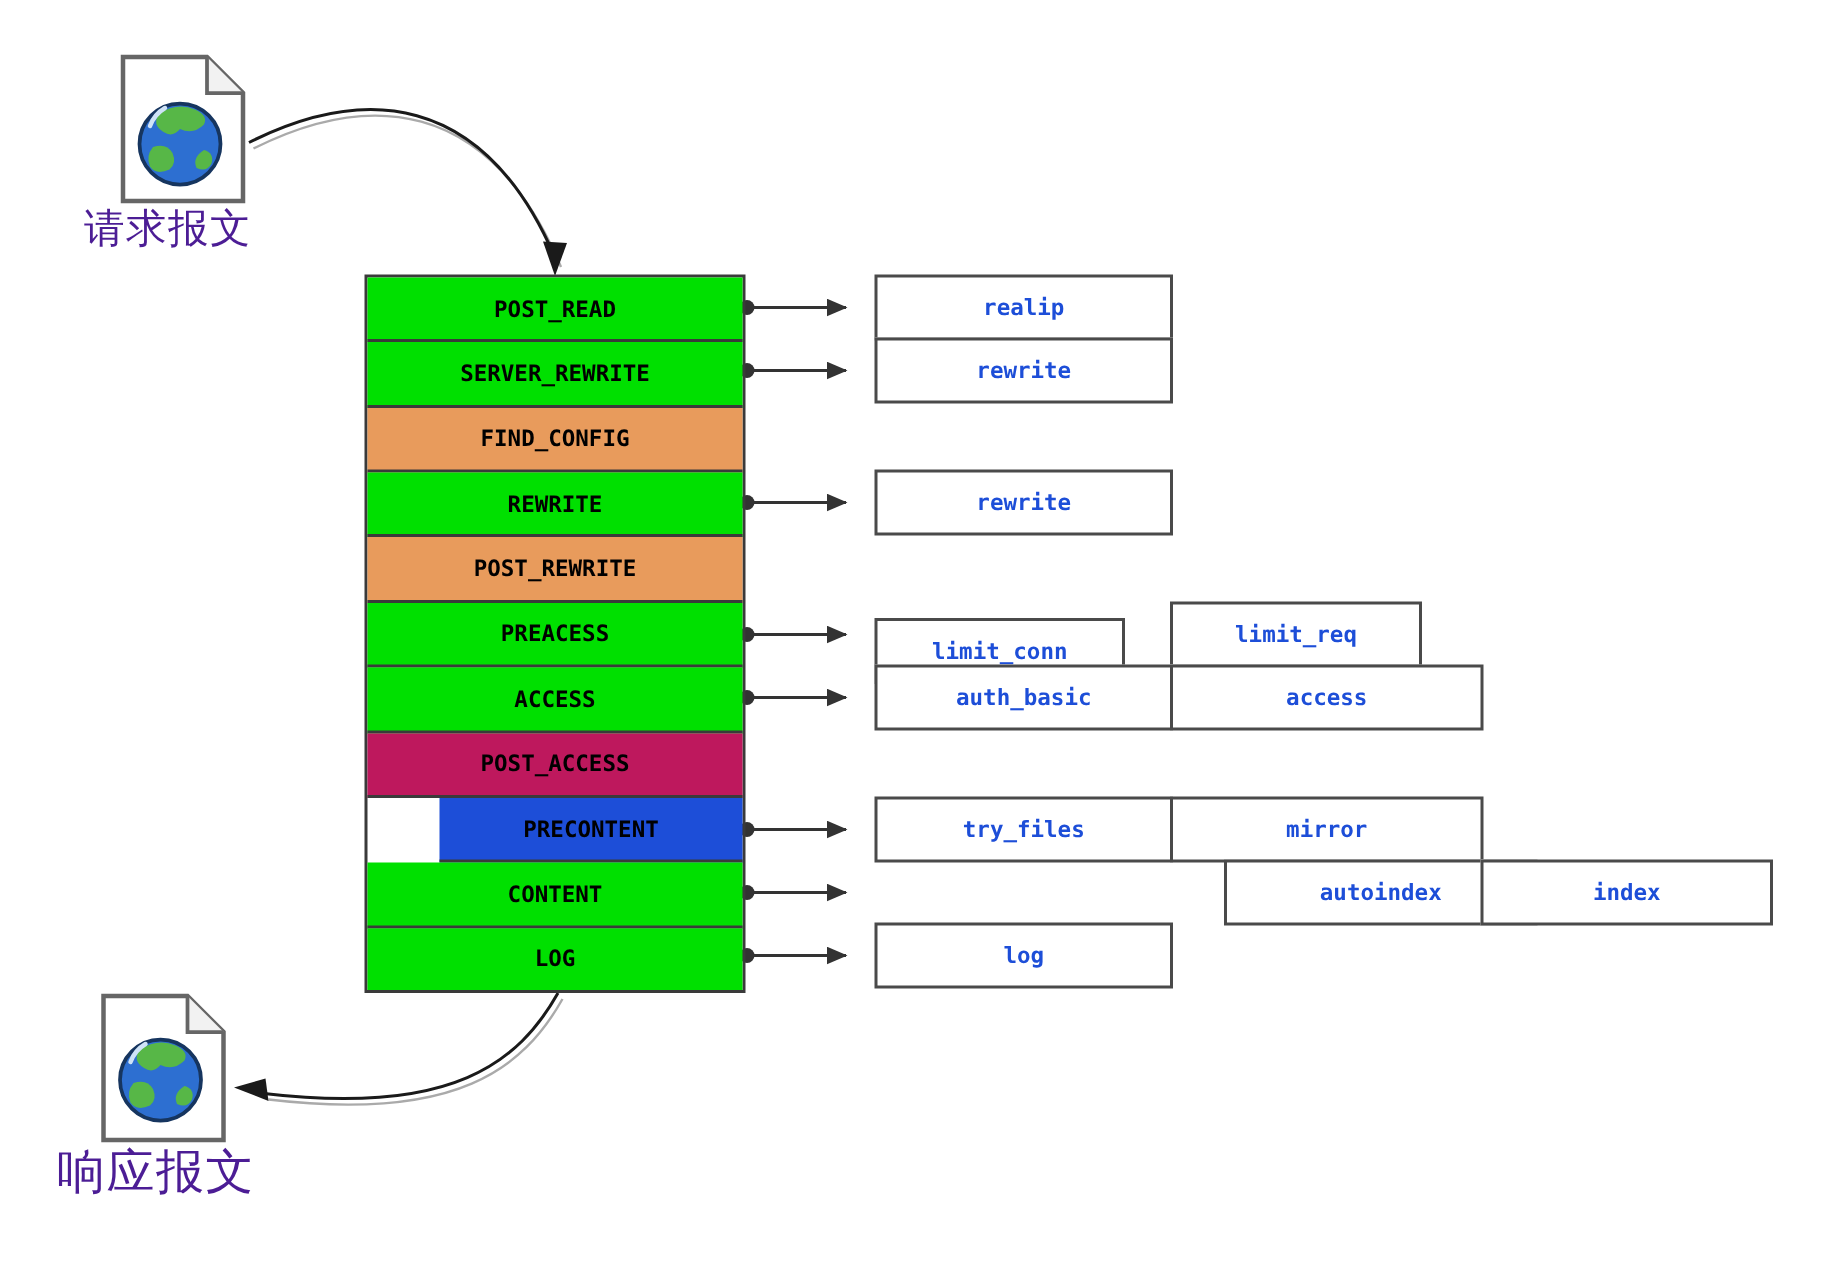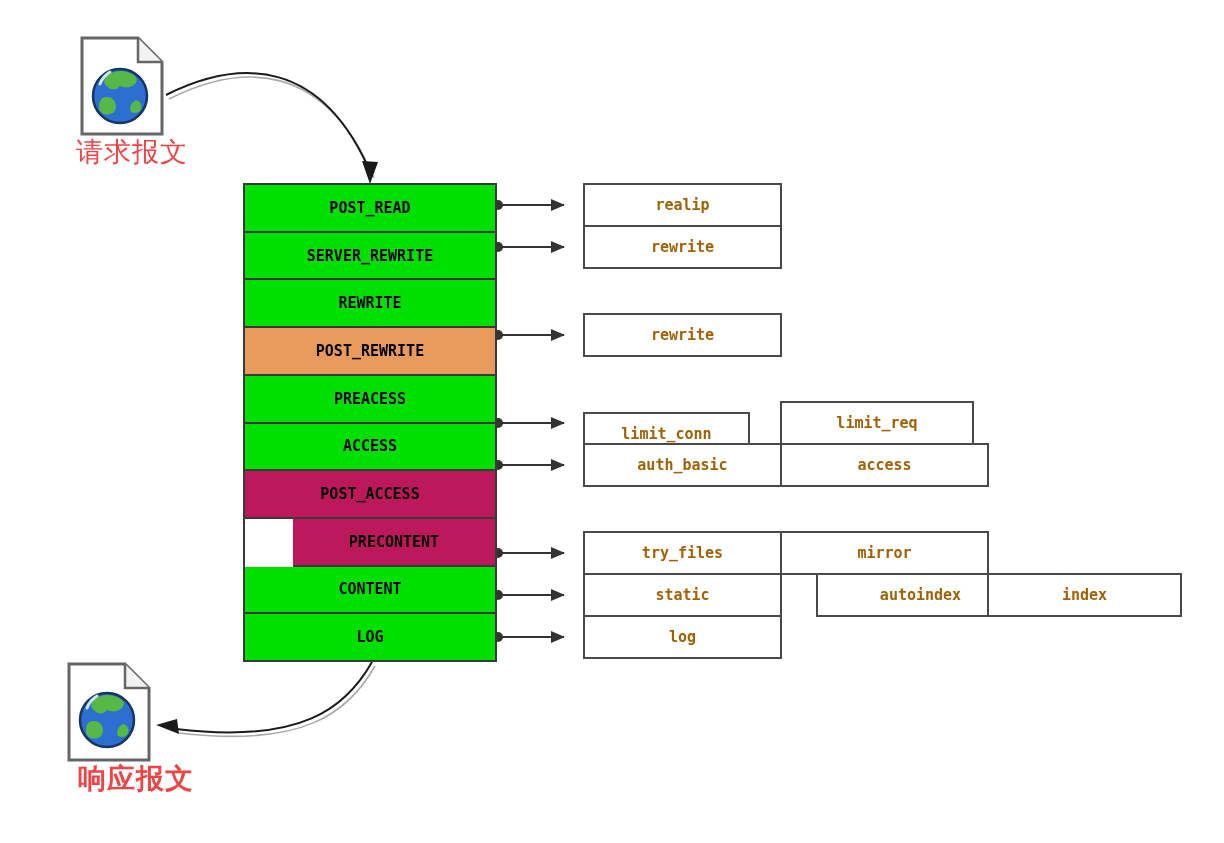--- a/index.html
+++ b/index.html
@@ -25,27 +25,27 @@
     font-weight:bold;font-size:15px;color:#000;letter-spacing:0px;
   }
   .phase:last-child{border-bottom:none;}
 
   
   .cell{
     position:absolute;height:44px;box-sizing:border-box;
     background:#ffffff;border:2px solid #4a4a4a;
     display:flex;align-items:center;justify-content:center;
     font-family:"DejaVu Sans Mono","Liberation Mono",monospace;
-    font-weight:bold;font-size:15px;color:#a16207;
+    font-weight:bold;font-size:15px;color:#1d4ed8;
   }
 
   
   .doc-icon{position:absolute;}
   .doc-label{
-    position:absolute;text-align:right;color:#ef4444;
+    position:absolute;text-align:left;color:#4c1d95;
     font-size:27px;letter-spacing:1px;
     font-family:"DejaVu Sans","Liberation Sans",sans-serif;
   }
 </style>
 </head>
 <body>
 
 <div class="canvas">
 
   <svg class="overlay" viewBox="0 0 1224 843" xmlns="http://www.w3.org/2000/svg">
@@ -96,52 +96,52 @@
         <path d="M56,64 q7,2 5,9 q-3,6 -10,3 q-3,-7 5,-12 z" fill="#57b747"></path>
         <path d="M20,48 a23,23 0 0 1 10,-12" fill="none" stroke="#cfe3f7" stroke-width="3" stroke-linecap="round"></path>
       </g>
     </svg>
   </div>
   <div class="doc-label" style="left:56px;top:134px;width:132px;">请求报文</div>
 
   <div class="stack">
     <div class="phase" style="background-color: rgb(0, 224, 0);">POST_READ</div>
     <div class="phase" style="background-color: rgb(0, 224, 0);">SERVER_REWRITE</div>
+    <div class="phase" style="background-color: rgb(232, 155, 92);">FIND_CONFIG</div>
     <div class="phase" style="background-color: rgb(0, 224, 0);">REWRITE</div>
     <div class="phase" style="background-color: rgb(232, 155, 92);">POST_REWRITE</div>
     <div class="phase" style="background-color: rgb(0, 224, 0);">PREACESS</div>
     <div class="phase" style="background-color: rgb(0, 224, 0);">ACCESS</div>
     <div class="phase" style="background-color: #be185d;">POST_ACCESS</div>
-    <div class="phase" style="background-color: #be185d; margin-left: 48px;">PRECONTENT</div>
+    <div class="phase" style="background-color: #1d4ed8; margin-left: 48px;">PRECONTENT</div>
     <div class="phase" style="background-color: rgb(0, 224, 0);">CONTENT</div>
     <div class="phase" style="background-color: rgb(0, 224, 0);">LOG</div>
   </div>
 
   <div class="cell" style="left:583px;top:183px;width:199px;">realip</div>
   <div class="cell" style="left:583px;top:225px;width:199px;">rewrite</div>
   <div class="cell" style="left:583px;top:313px;width:199px;">rewrite</div>
   <div class="cell" style="left:583px;top:412px;width:167px;">limit_conn</div>
-  <div class="cell" style="left:780px;top:401px;width:194px;">limit_req</div>
+  <div class="cell" style="left:780px;top:401px;width:168px;">limit_req</div>
   <div class="cell" style="left:583px;top:443px;width:199px;">auth_basic</div>
   <div class="cell" style="left:780px;top:443px;width:209px;">access</div>
   <div class="cell" style="left:583px;top:531px;width:199px;">try_files</div>
   <div class="cell" style="left:780px;top:531px;width:209px;">mirror</div>
-  <div class="cell" style="left:583px;top:573px;width:199px;">static</div>
   <div class="cell" style="left:780px;top:573px;width:209px;margin-left:36px;">autoindex</div>
   <div class="cell" style="left:987px;top:573px;width:195px;">index</div>
   <div class="cell" style="left:583px;top:615px;width:199px;">log</div>
 
   <div class="doc-icon" style="left:67px;top:662px;width:84px;height:100px;">
     <svg width="84" height="100" viewBox="0 0 84 100">
       <path d="M2,2 H58 L82,26 V98 H2 Z" fill="#ffffff" stroke="#666666" stroke-width="3"></path>
       <path d="M58,2 V26 H82" fill="#f2f2f2" stroke="#666666" stroke-width="2.5"></path>
       <g>
         <circle cx="40" cy="58" r="27" fill="#2d6fd1" stroke="#16355f" stroke-width="2.5"></circle>
         <path d="M26,38 q12,-8 24,-3 q9,4 6,10 q-7,7 -16,3 q-5,6 -11,2 q-8,-5 -3,-12 z" fill="#57b747"></path>
         <path d="M22,60 q9,-3 13,4 q3,7 -2,11 q-9,4 -13,-2 q-3,-7 2,-13 z" fill="#57b747"></path>
         <path d="M56,62 q7,2 5,9 q-3,6 -10,3 q-3,-7 5,-12 z" fill="#57b747"></path>
         <path d="M20,46 a23,23 0 0 1 10,-12" fill="none" stroke="#cfe3f7" stroke-width="3" stroke-linecap="round"></path>
       </g>
     </svg>
   </div>
-  <div class="doc-label" style="left:38px;top:760px;width:156px;font-size:28px;font-weight:bold;">响应报文</div>
+  <div class="doc-label" style="left:38px;top:760px;width:156px;font-size:32px;">响应报文</div>
 
 </div>
 
 </body></html>

